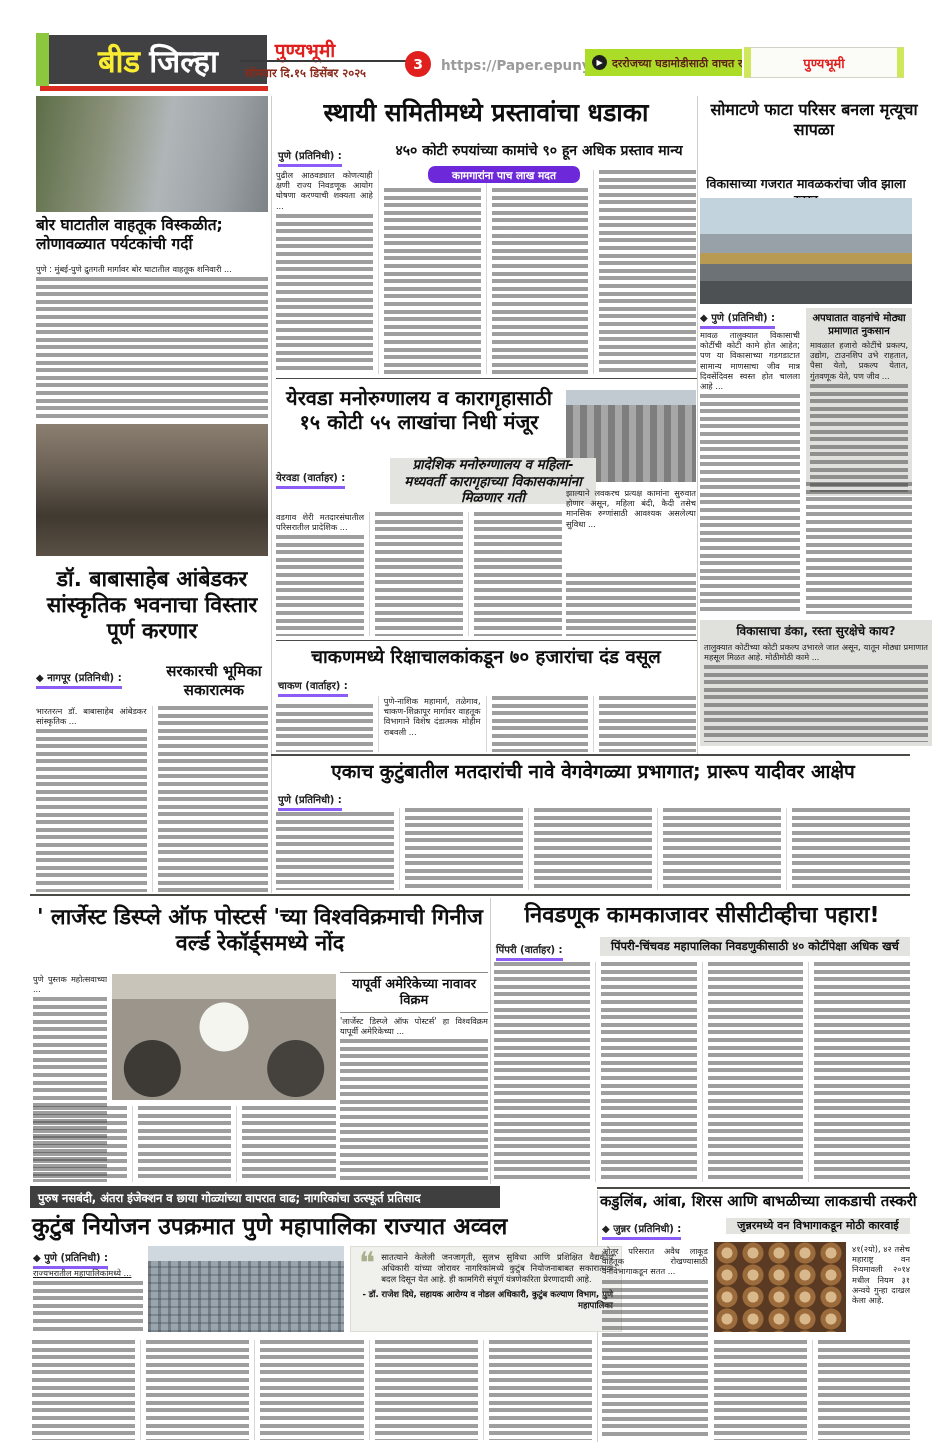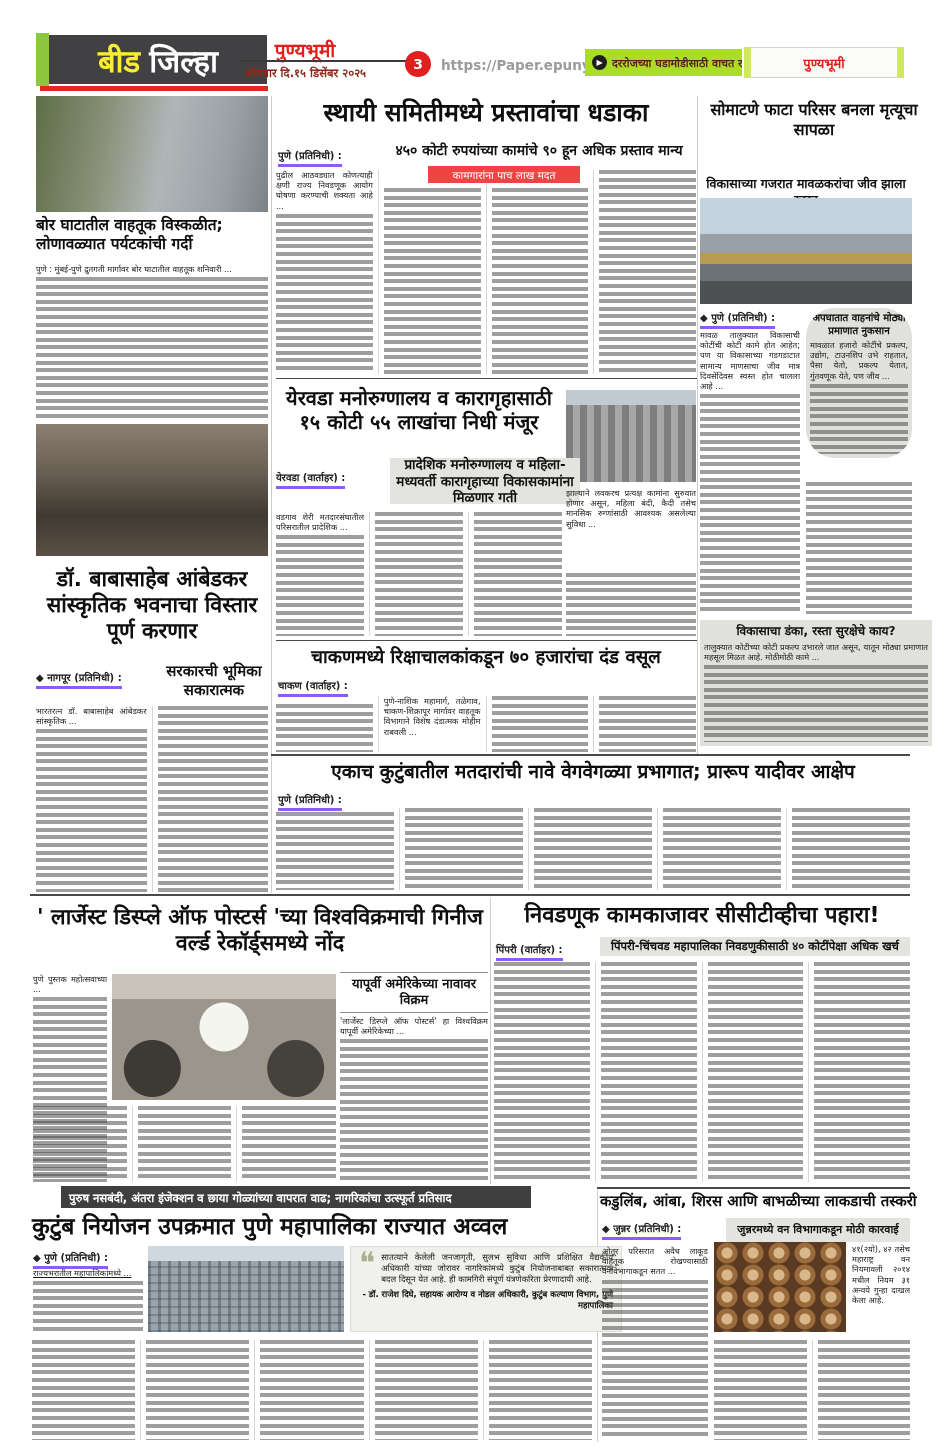--- a/index.html
+++ b/index.html
@@ -25,41 +25,41 @@
   
   .vline{position:absolute;width:1px;background:#cfcfc9;}
   .hline{position:absolute;height:2px;background:#4a4a46;}
 
   
   .headline{position:absolute;color:#0e0e0e;font-weight:800;text-align:center;line-height:1.22;}
   .byline{position:absolute;font-weight:700;font-size:10px;color:#222;}
   .byline .bl{border-bottom:3px solid #8b5cf6;padding-bottom:2px;display:inline-block;}
   .subhead{position:absolute;font-weight:700;color:#111;text-align:center;line-height:1.25;}
   .graybox{background:#e3e3df;}
-  .darkbox{position:absolute;background:#ef4444;color:#fff;font-weight:400;display:flex;align-items:center;justify-content:center;}
+  .darkbox{position:absolute;background:#6d28d9;color:#fff;font-weight:700;display:flex;align-items:center;justify-content:center;border-radius:7px;}
 
   .photo{position:absolute;}
   .snippet{font-size:8.2px;line-height:1.24;text-align:justify;margin:0 0 3px 0;color:#202020;}
   .greek{flex:1 1 auto;min-height:6px;background:repeating-linear-gradient(to bottom,#454545 0 4px,transparent 4px 7.6px);opacity:.52;}
   .bodyblock{position:absolute;display:flex;}
   .bcol{flex:1;display:flex;flex-direction:column;overflow:hidden;padding:0 5px;}
   .bcol:first-child{padding-left:0;}
   .bcol:last-child{padding-right:0;}
   .bcol + .bcol{border-left:1px solid #d6d6d2;}
   .stack{position:absolute;display:flex;flex-direction:column;overflow:hidden;}
   .boxtitle{font-weight:700;text-align:center;color:#111;line-height:1.25;margin:0 0 3px 0;}
   .shadebox{background:#e0e0dc;padding:4px;}
   .ruledtitle{border-top:1.5px solid #8a8a84;border-bottom:1.5px solid #8a8a84;padding:3px 0;}
 
   .quote{position:absolute;background:#f0f0ec;border:1px solid #ddddd6;padding:5px 8px 4px 8px;overflow:hidden;}
   .quote .qmark{float:left;font-size:30px;line-height:22px;color:#a9b08c;margin-right:6px;}
   .quote .qtext{font-size:8.4px;line-height:1.3;text-align:justify;margin:0;color:#222;}
   .quote .qby{font-size:8.4px;font-weight:700;text-align:right;margin:3px 0 0 0;color:#111;}
 
-  .strip{position:absolute;background:#3f3f3f;color:#fff;font-weight:700;font-size:11.5px;display:flex;align-items:center;padding:0 8px;white-space:nowrap;overflow:hidden;margin-left:31px;}
+  .strip{position:absolute;background:#3f3f3f;color:#fff;font-weight:700;font-size:11.5px;display:flex;align-items:center;padding:0 8px;white-space:nowrap;overflow:hidden;}
 </style>
 </head>
 <body>
 
 <div class="page">
 
   <div class="greenbar" style="left:36px;top:33px;width:13px;height:53px;"></div>
   <div class="district" style="left:49px;top:35px;width:218px;height:49px;">
     <span class="w1">बीड</span>
     <span class="w2">जिल्हा</span>
@@ -136,40 +136,40 @@
   <div class="headline" style="left:708px;top:100px;width:212px;font-size:16px;">सोमाटणे फाटा परिसर बनला मृत्यूचा सापळा</div>
   <div class="subhead" style="left:700px;top:176px;width:212px;font-size:12.5px;">विकासाच्या गजरात मावळकरांचा जीव झाला स्वस्त</div>
   <div class="photo" style="left:700px;top:198px;width:212px;height:106px;background:linear-gradient(#c3d3de 0 34%,#97a1a7 34% 52%,#b89a52 52% 62%,#6d7276 62% 78%,#4e5154 78% 100%);"></div>
   <div class="byline" style="left:700px;top:310px;width:110px;">
     <span class="bl">◆ पुणे (प्रतिनिधी) :</span>
   </div>
   <div class="stack" style="left:700px;top:330px;width:100px;height:284px;">
     <p class="snippet">मावळ तालुक्यात विकासाची कोटींची कोटी कामे होत आहेत; पण या विकासाच्या गडगडाटात सामान्य माणसाचा जीव मात्र दिवसेंदिवस स्वस्त होत चालला आहे ...</p>
     <div class="greek"></div>
   </div>
-  <div class="stack shadebox" style="left:806px;top:308px;width:106px;height:150px;border-radius:29px;">
+  <div class="stack shadebox" style="left:806px;top:308px;width:106px;height:188px;">
     <p class="boxtitle" style="font-size:10px;">अपघातात वाहनांचे मोठ्या प्रमाणात नुकसान</p>
     <p class="snippet">मावळात हजारो कोटींचे प्रकल्प, उद्योग, टाउनशिप उभे राहतात, पैसा येतो, प्रकल्प येतात, गुंतवणूक येते, पण जीव ...</p>
     <div class="greek"></div>
   </div>
   <div class="stack" style="left:806px;top:482px;width:106px;height:132px;">
     <div class="greek"></div>
   </div>
   <div class="stack shadebox" style="left:700px;top:620px;width:232px;height:126px;">
     <p class="boxtitle" style="font-size:12px;">विकासाचा डंका, रस्ता सुरक्षेचे काय?</p>
     <p class="snippet">तालुक्यात कोटीच्या कोटी प्रकल्प उभारले जात असून, यातून मोठ्या प्रमाणात महसूल मिळत आहे. मोठीमोठी कामे ...</p>
     <div class="greek"></div>
   </div>
 
   <div class="headline" style="left:276px;top:386px;width:286px;font-size:20px;">येरवडा मनोरुग्णालय व कारागृहासाठी १५ कोटी ५५ लाखांचा निधी मंजूर</div>
   <div class="photo" style="left:566px;top:390px;width:130px;height:92px;background-color:#999;background-image:linear-gradient(#c2cad1 0 16%,rgba(0,0,0,0) 16%),repeating-linear-gradient(90deg,#7e7e7e 0 7px,#a7a7a7 7px 14px);"></div>
   <div class="byline" style="left:276px;top:470px;width:110px;">
     <span class="bl">येरवडा (वार्ताहर) :</span>
   </div>
-  <div class="subhead graybox" style="left:390px;top:458px;width:190px;height:46px;font-size:13.5px;display:flex;align-items:center;justify-content:center;padding:2px 6px;">प्रादेशिक मनोरुग्णालय व महिला-मध्यवर्ती कारागृहाच्या विकासकामांना मिळणार गती</div>
+  <div class="subhead graybox" style="left:390px;top:458px;width:206px;height:46px;font-size:13.5px;display:flex;align-items:center;justify-content:center;padding:2px 6px;font-style:italic;">प्रादेशिक मनोरुग्णालय व महिला-मध्यवर्ती कारागृहाच्या विकासकामांना मिळणार गती</div>
   <div class="stack" style="left:566px;top:488px;width:130px;height:148px;gap:41px;">
     <p class="snippet">झाल्याने लवकरच प्रत्यक्ष कामांना सुरुवात होणार असून, महिला बंदी, कैदी तसेच मानसिक रुग्णांसाठी आवश्यक असलेल्या सुविधा ...</p>
     <div class="greek"></div>
   </div>
   <div class="bodyblock" style="left:276px;top:512px;width:286px;height:124px;">
     <div class="bcol">
       <p class="snippet">वडगाव शेरी मतदारसंघातील परिसरातील प्रादेशिक ...</p>
       <div class="greek"></div>
     </div>
     <div class="bcol">
@@ -294,21 +294,21 @@
       </div>
     <div class="bcol">
         <div class="greek"></div>
       </div>
   </div>
 
   <div class="headline" style="left:600px;top:1192px;width:312px;font-size:15px;white-space:nowrap;">कडुलिंब, आंबा, शिरस आणि बाभळीच्या लाकडाची तस्करी</div>
   <div class="byline" style="left:602px;top:1221px;width:120px;">
     <span class="bl">◆ जुन्नर (प्रतिनिधी) :</span>
   </div>
-  <div class="subhead graybox" style="left:726px;top:1218px;width:184px;height:24px;font-size:11px;display:flex;align-items:center;justify-content:center;white-space:nowrap;overflow:hidden;">जुन्नरमध्ये वन विभागाकडून मोठी कारवाई</div>
+  <div class="subhead graybox" style="left:726px;top:1218px;width:184px;height:16px;font-size:11px;display:flex;align-items:center;justify-content:center;white-space:nowrap;overflow:hidden;">जुन्नरमध्ये वन विभागाकडून मोठी कारवाई</div>
   <div class="stack" style="left:602px;top:1246px;width:106px;height:194px;">
     <p class="snippet">ओतूर परिसरात अवैध लाकूड वाहतूक रोखण्यासाठी वनविभागाकडून सतत ...</p>
     <div class="greek"></div>
   </div>
   <div class="photo" style="left:714px;top:1242px;width:132px;height:90px;background-color:#5a3a22;background-image:radial-gradient(circle,#d9b98c 0 5px,#9c6b3c 6px 10px,rgba(0,0,0,0) 11px);background-size:26px 22px;"></div>
   <div class="stack" style="left:852px;top:1244px;width:58px;height:90px;">
     <p class="snippet">४१(२यो), ४२ तसेच महाराष्ट्र वन नियमावली २०१४ मधील नियम ३१ अन्वये गुन्हा दाखल केला आहे.</p>
   </div>
   <div class="bodyblock" style="left:714px;top:1340px;width:196px;height:100px;">
     <div class="bcol">

